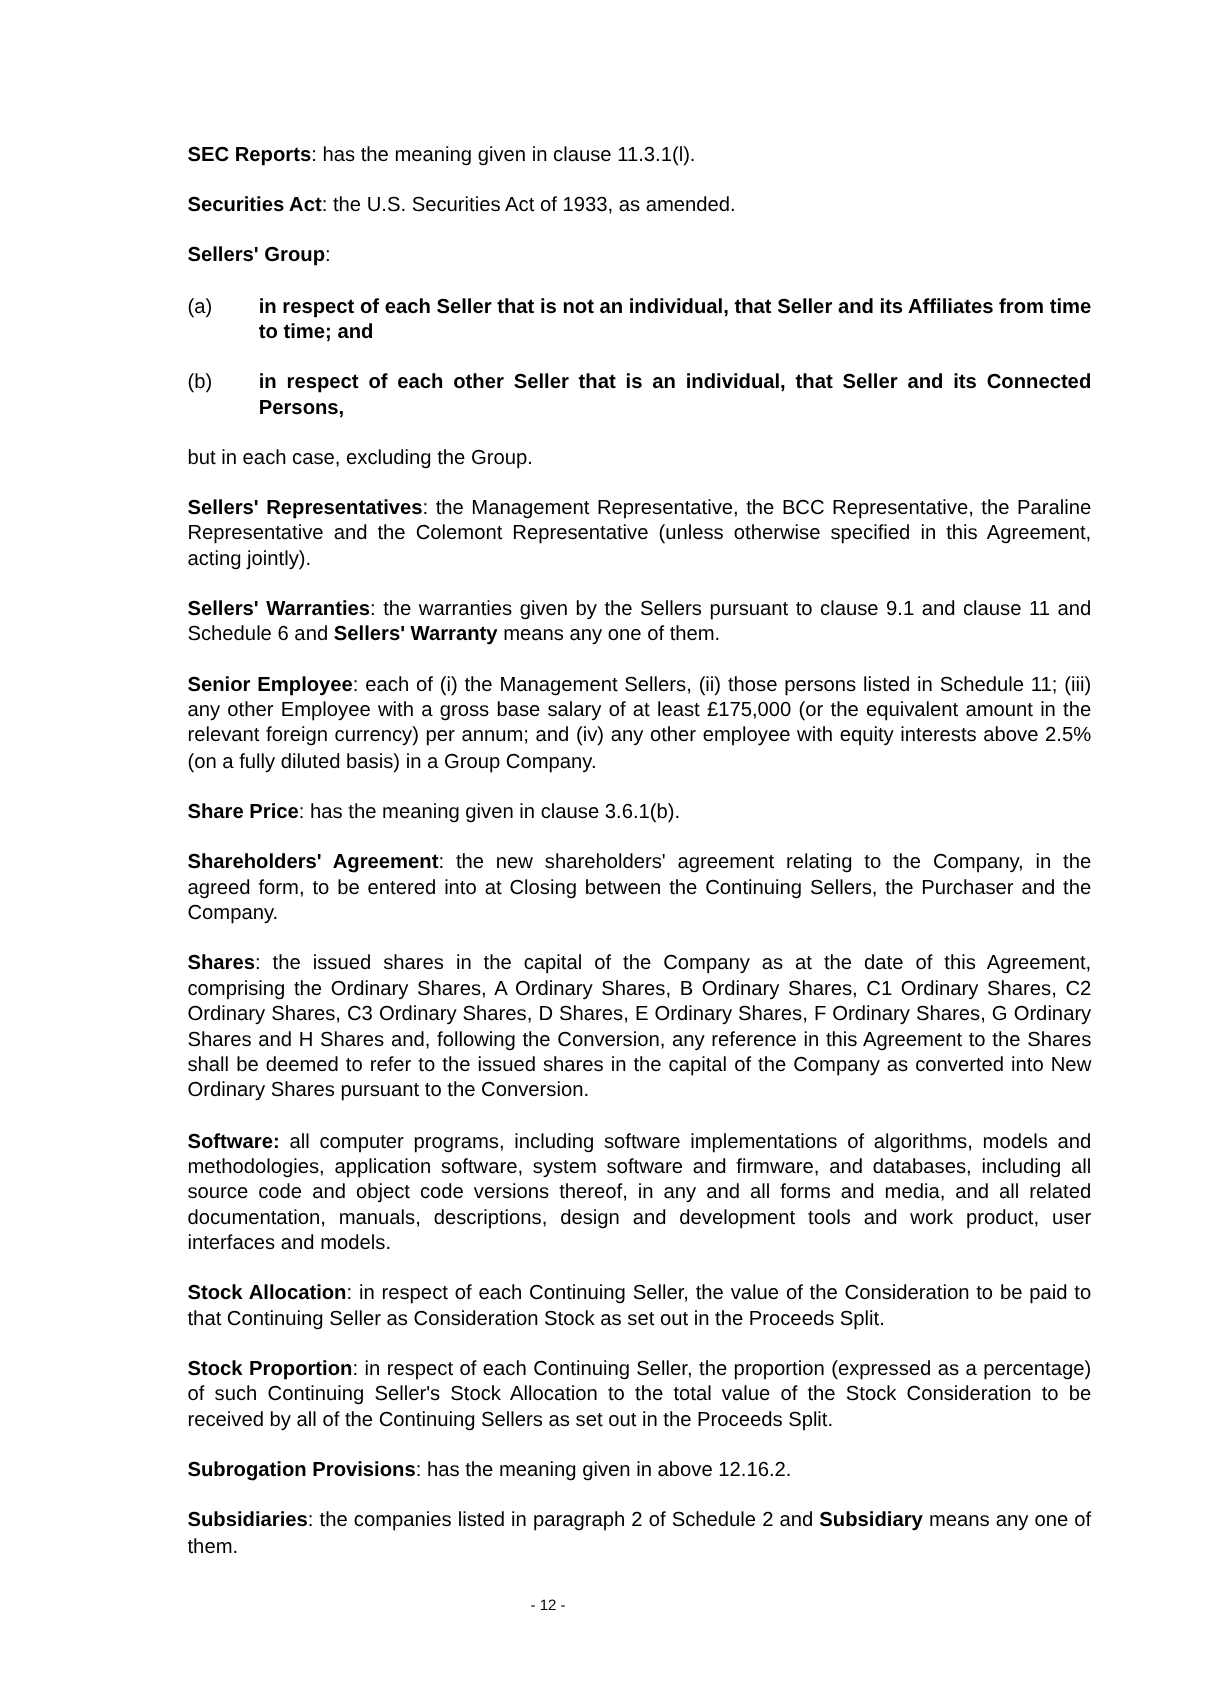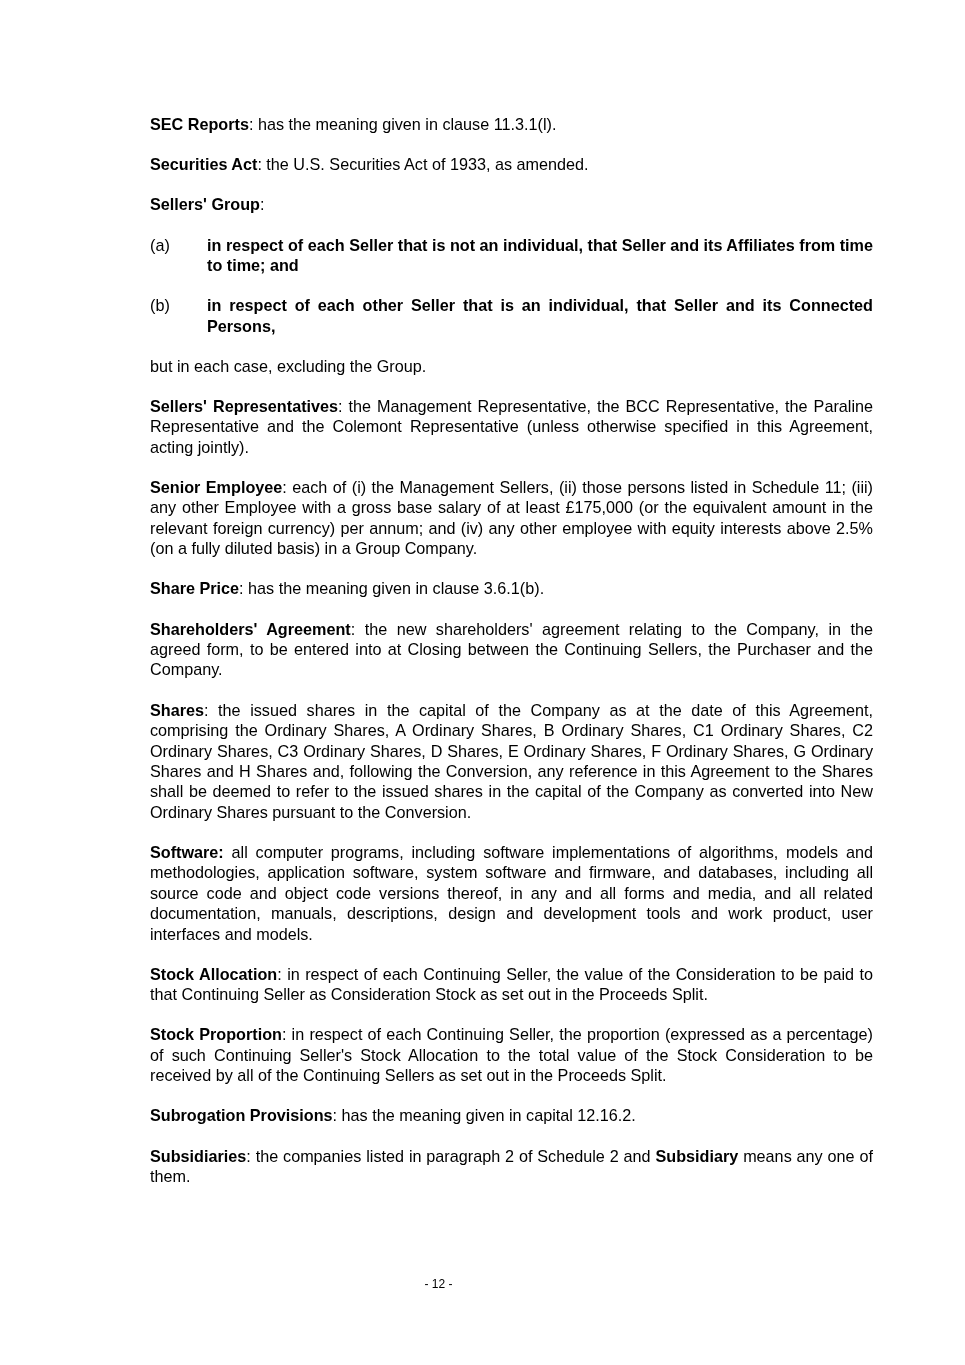--- a/index.html
+++ b/index.html
@@ -38,34 +38,35 @@
 
   <div class="sub">
     <span class="lbl">(b)</span>
     <span class="txt">in respect of each other Seller that is an individual, that Seller and its Connected Persons,</span>
   </div>
 
   <p class="para left">but in each case, excluding the Group.</p>
 
   <p class="para"><span class="term">Sellers' Representatives</span><span>: the Management Representative, the BCC Representative, the Paraline Representative and the Colemont Representative (unless otherwise specified in this Agreement, acting jointly).</span></p>
 
+  <p class="para"><span class="term">Sellers' Warranties</span><span>: the warranties given by the Sellers pursuant to clause 9.1 and clause 11 and Schedule 6 and </span><span class="term">Sellers' Warranty</span><span> means any one of them.</span></p>
 
   <p class="para"><span class="term">Senior Employee</span><span>: each of (i) the Management Sellers, (ii) those persons listed in Schedule 11; (iii) any other Employee with a gross base salary of at least £175,000 (or the equivalent amount in the relevant foreign currency) per annum; and (iv) any other employee with equity interests above 2.5% (on a fully diluted basis) in a Group Company.</span></p>
 
   <p class="para"><span class="term">Share Price</span><span>: has the meaning given in clause 3.6.1(b).</span></p>
 
   <p class="para"><span class="term">Shareholders' Agreement</span><span>: the new shareholders' agreement relating to the Company, in the agreed form, to be entered into at Closing between the Continuing Sellers, the Purchaser and the Company.</span></p>
 
   <p class="para"><span class="term">Shares</span><span>: the issued shares in the capital of the Company as at the date of this Agreement, comprising the Ordinary Shares, A Ordinary Shares, B Ordinary Shares, C1 Ordinary Shares, C2 Ordinary Shares, C3 Ordinary Shares, D Shares, E Ordinary Shares, F Ordinary Shares, G Ordinary Shares and H Shares and, following the Conversion, any reference in this Agreement to the Shares shall be deemed to refer to the issued shares in the capital of the Company as converted into New Ordinary Shares pursuant to the Conversion.</span></p>
 
   <p class="para"><span class="term">Software:</span><span> all computer programs, including software implementations of algorithms, models and methodologies, application software, system software and firmware, and databases, including all source code and object code versions thereof, in any and all forms and media, and all related documentation, manuals, descriptions, design and development tools and work product, user interfaces and models.</span></p>
 
   <p class="para"><span class="term">Stock Allocation</span><span>: in respect of each Continuing Seller, the value of the Consideration to be paid to that Continuing Seller as Consideration Stock as set out in the Proceeds Split.</span></p>
 
   <p class="para"><span class="term">Stock Proportion</span><span>: in respect of each Continuing Seller, the proportion (expressed as a percentage) of such Continuing Seller's Stock Allocation to the total value of the Stock Consideration to be received by all of the Continuing Sellers as set out in the Proceeds Split.</span></p>
 
-  <p class="para"><span class="term">Subrogation Provisions</span><span>: has the meaning given in capital 12.16.2.</span></p>
+  <p class="para"><span class="term">Subrogation Provisions</span><span>: has the meaning given in above 12.16.2.</span></p>
 
   <p class="para"><span class="term">Subsidiaries</span><span>: the companies listed in paragraph 2 of Schedule 2 and </span><span class="term">Subsidiary</span><span> means any one of them.</span></p>
 
 </div>
 
 <div class="footer">- 12 -</div>
 
 </body></html>

